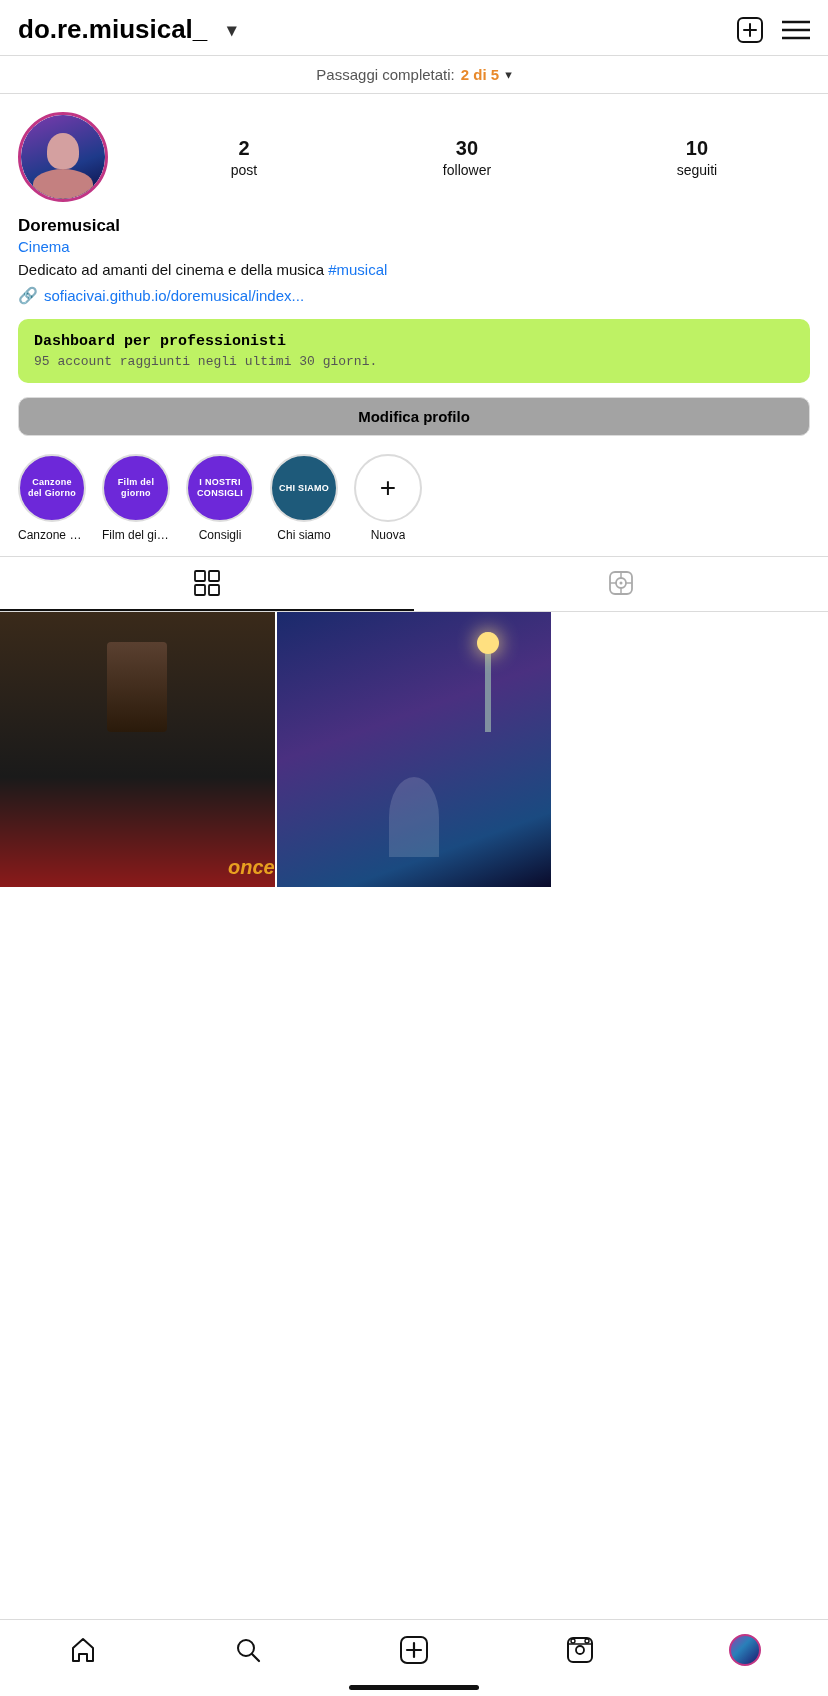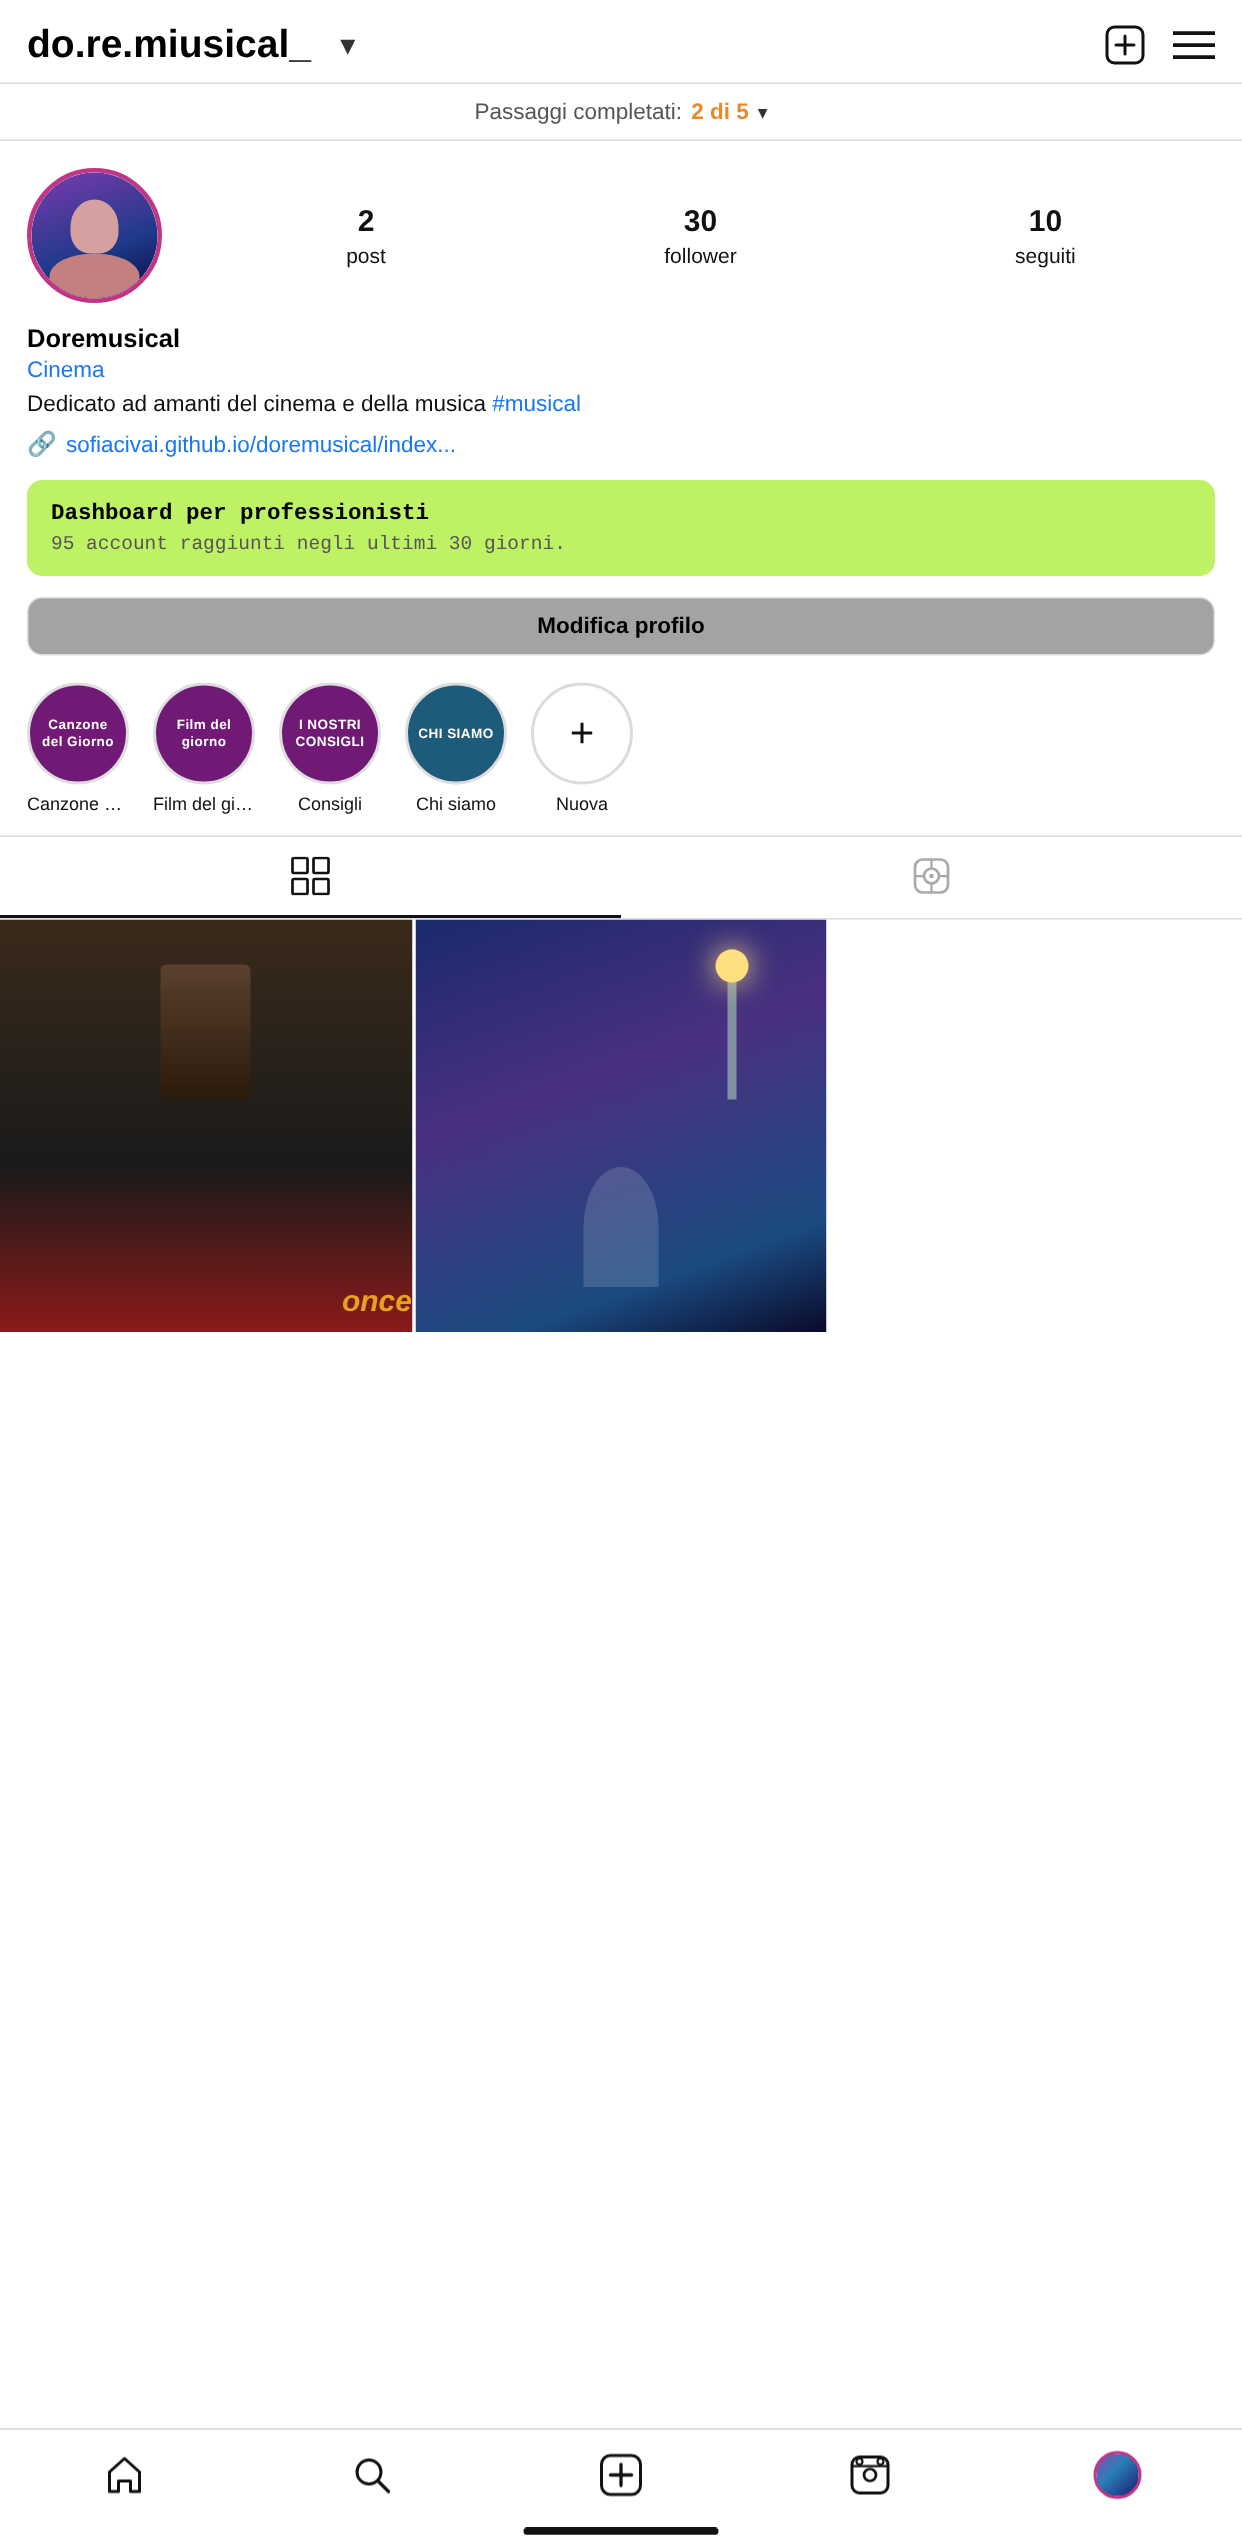--- a/index.html
+++ b/index.html
@@ -233,21 +233,21 @@
       flex-direction: column;
       align-items: center;
       gap: 6px;
       cursor: pointer;
       min-width: 68px;
     }
     .highlight-circle {
       width: 68px;
       height: 68px;
       border-radius: 50%;
-      background: #701a75;
+      background: #6d28d9;
       border: 2px solid #ddd;
       display: flex;
       align-items: center;
       justify-content: center;
       overflow: hidden;
       position: relative;
     }
     .highlight-circle.new-circle {
       background: #fff;
       border: 2px solid #dbdbdb;

